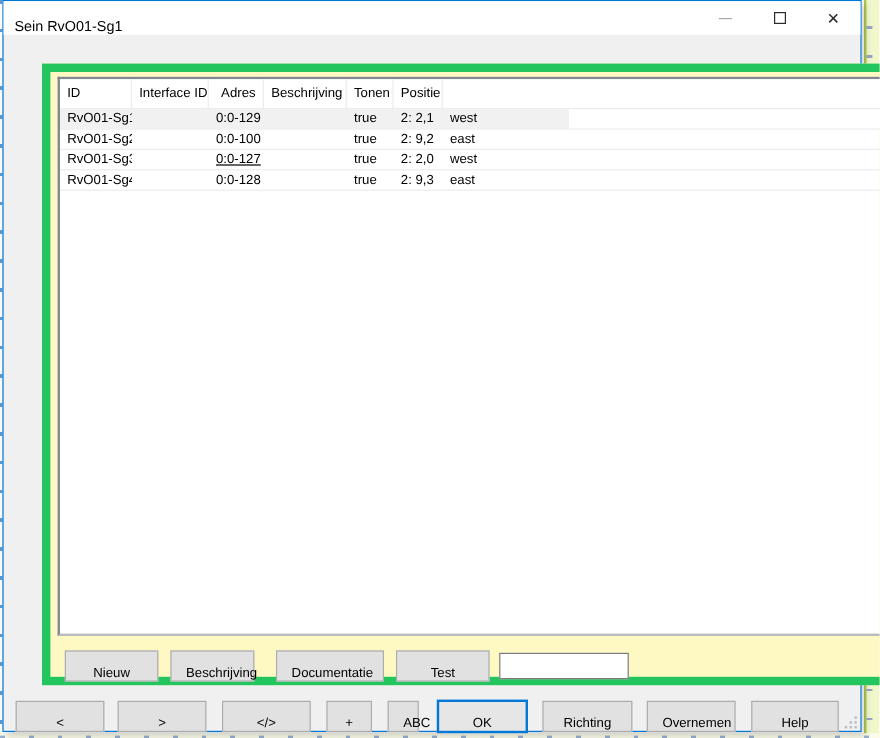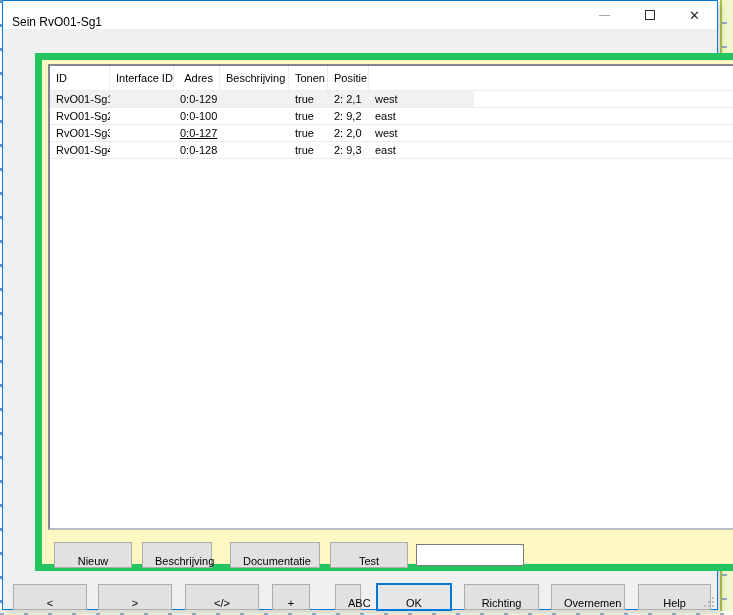--- a/index.html
+++ b/index.html
@@ -93,21 +93,21 @@
     width:108px; height:22px; margin-left:8px; border:1px solid #7a7a7a; background:#ffffff;
     font-family:"Liberation Sans", sans-serif; font-size:11px; padding:0 4px;
   }
 
   .footer { position:absolute; left:10px; top:584px; height:23px; display:flex; align-items:center; }
   .footer button { height:23px; }
   .footer button:nth-child(1){ width:74px; }
   .footer button:nth-child(2){ width:74px; margin-left:11px; }
   .footer button:nth-child(3){ width:74px; margin-left:13px; }
   .footer button:nth-child(4){ width:38px; margin-left:13px; }
-  .footer button:nth-child(5){ width:22px; margin-left:25px; }
+  .footer button:nth-child(5){ width:22px; margin-left:13px; }
   .footer button:nth-child(6){ width:76px; margin-left:15px; }
   .footer button:nth-child(7){ width:75px; margin-left:12px; }
   .footer button:nth-child(8){ width:74px; margin-left:12px; }
   .footer button:nth-child(9){ width:73px; margin-left:13px; }
   .footer button.default { border:2px solid #0078d7; background:#e6e6e6; }
 
   .resize-grip {
     position:absolute; right:3px; bottom:2px; width:12px; height:12px;
   }
   .resize-grip i {

